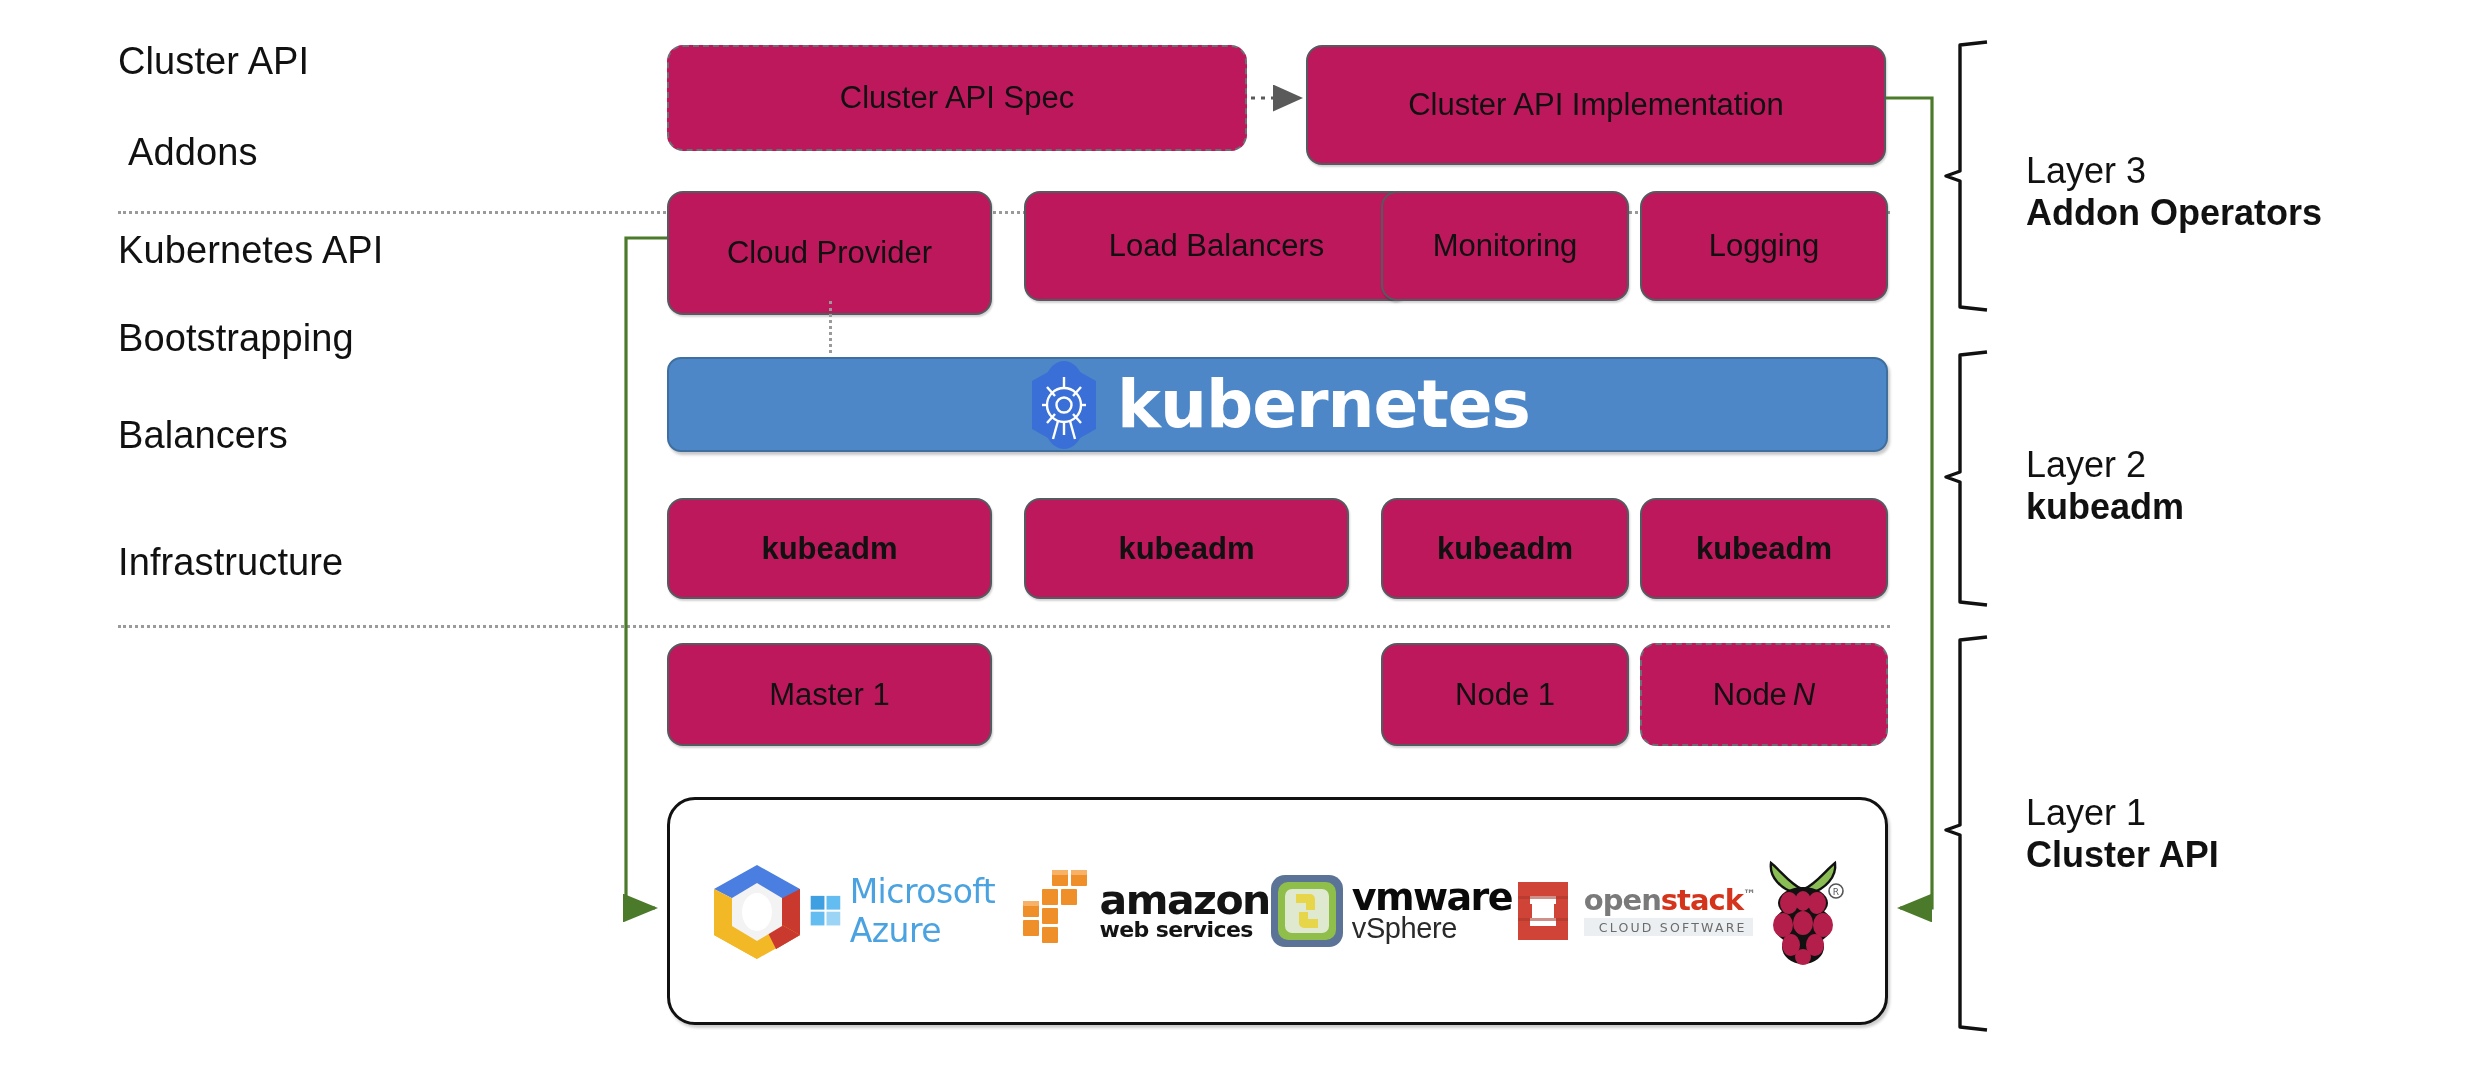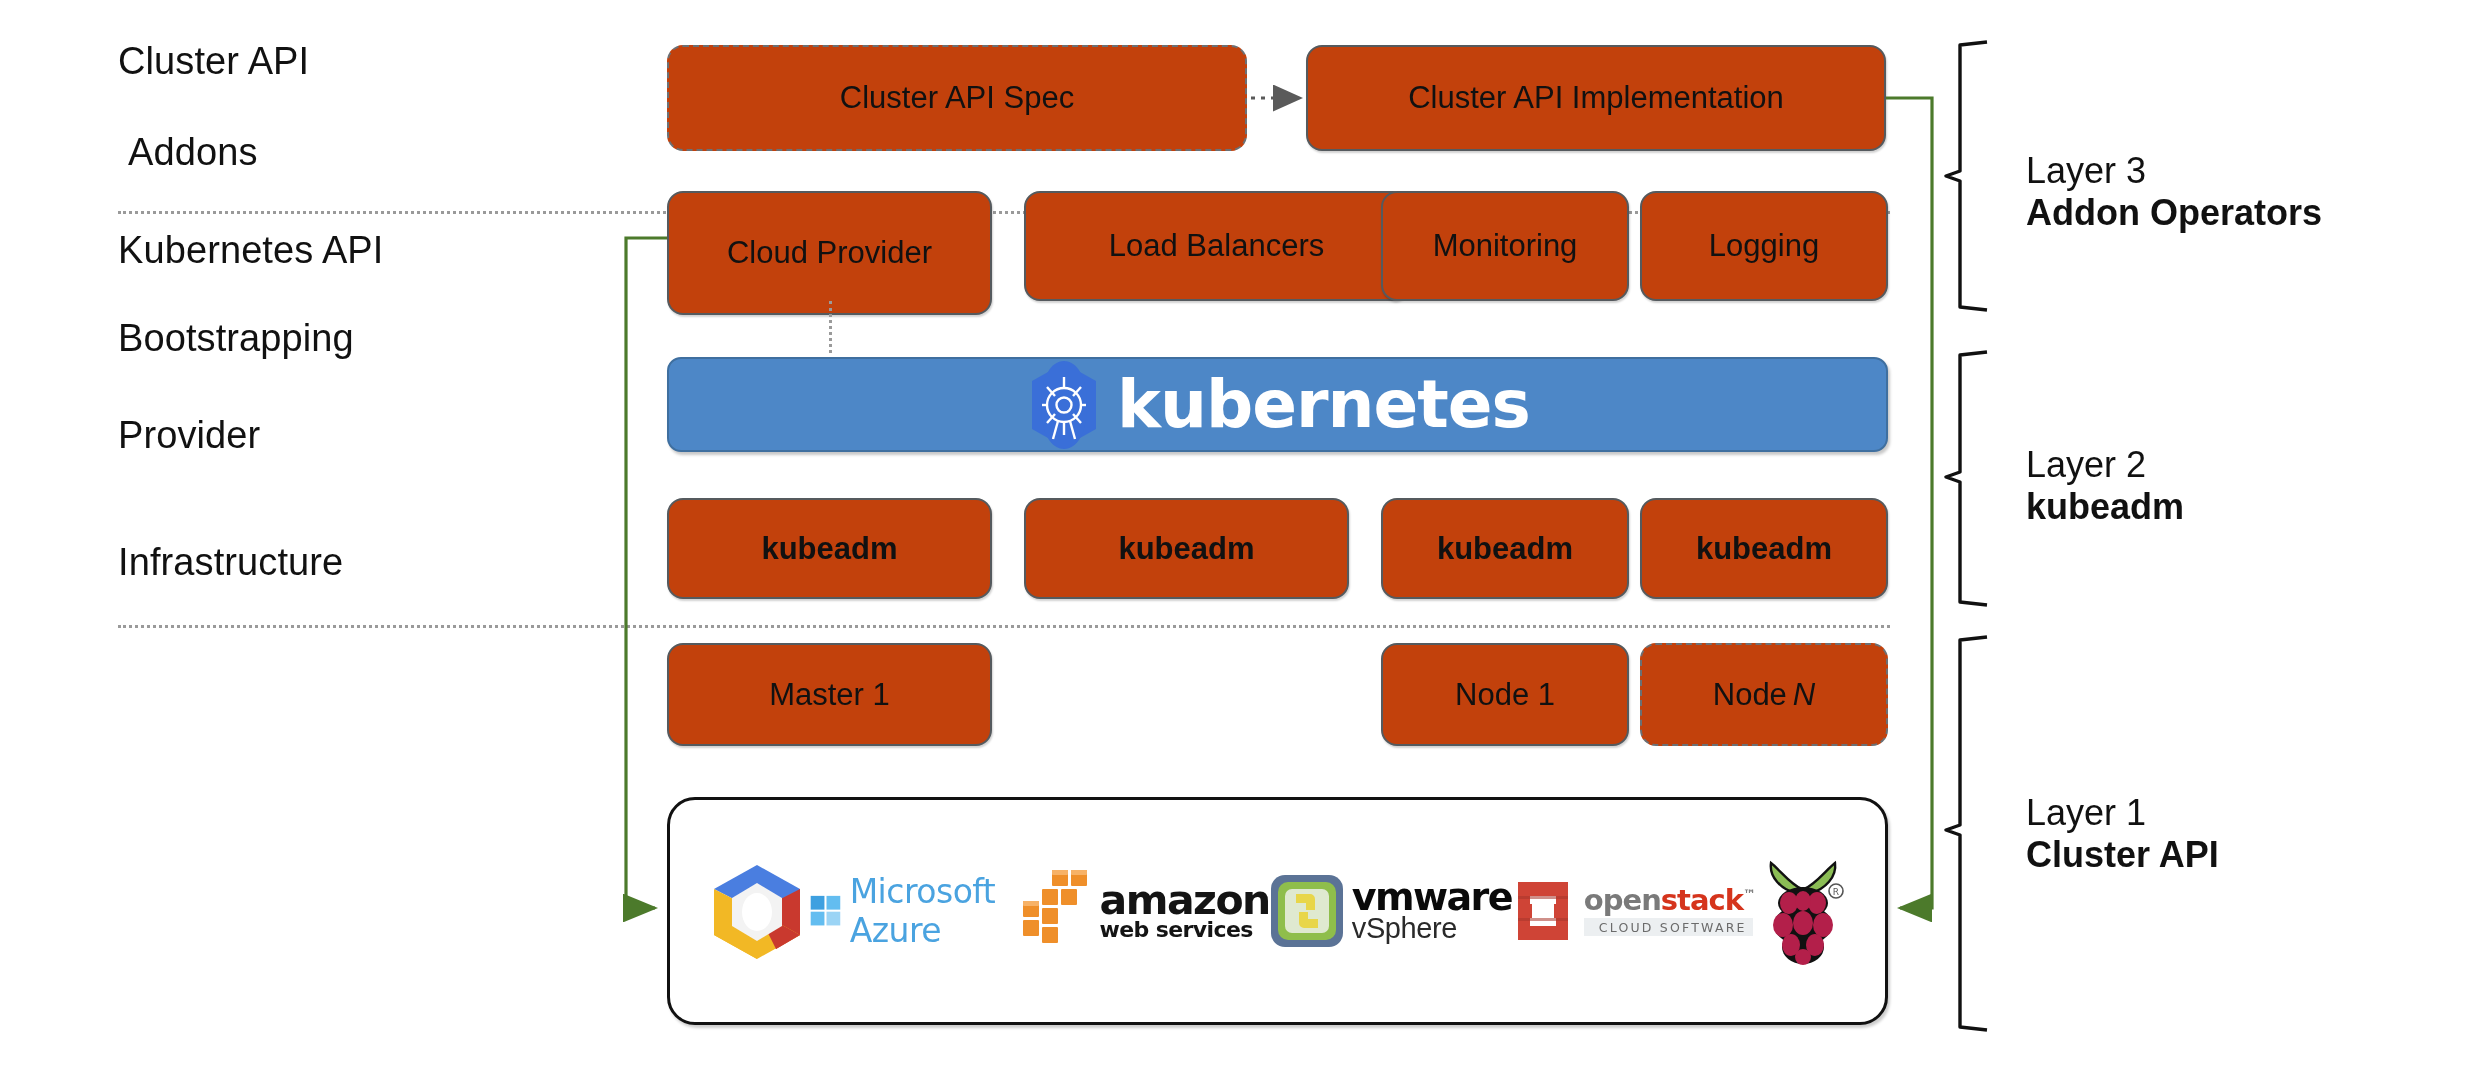--- a/index.html
+++ b/index.html
@@ -28,21 +28,21 @@
     white-space: nowrap;
     letter-spacing: 0.1px;
   }
 
   
   .box {
     position: absolute;
     box-sizing: border-box;
     border: 2.5px solid #555a5e;
     border-radius: 16px;
-    background: #c2410c;
+    background: #be185d;
     display: flex;
     align-items: center;
     justify-content: center;
     font-size: 31px;
     color: #111111;
     box-shadow: 1px 2px 2px rgba(0,0,0,0.18);
   }
   .box.dashed {
     border-style: dashed;
     border-color: #6b7075;
@@ -168,28 +168,28 @@
 
 <div id="stage">
 
   <div class="sep" style="left:118px; top:211px; width:1772px;"></div>
   <div class="sep" style="left:118px; top:625px; width:1772px;"></div>
 
   <div class="row-label" style="left:118px; top:40px;">Cluster API</div>
   <div class="row-label" style="left:128px; top:131px;">Addons</div>
   <div class="row-label" style="left:118px; top:229px;">Kubernetes API</div>
   <div class="row-label" style="left:118px; top:317px;">Bootstrapping</div>
-  <div class="row-label" style="left:118px; top:414px;">Provider</div>
+  <div class="row-label" style="left:118px; top:414px;">Balancers</div>
   <div class="row-label" style="left:118px; top:541px;">Infrastructure</div>
 
   <div class="box dashed" style="left:667px; top:45px; width:580px; height:106px;">
     <span>Cluster API Spec</span>
   </div>
 
-  <div class="box" style="left:1306px; top:45px; width:580px; height:106px;">
+  <div class="box" style="left:1306px; top:45px; width:580px; height:120px;">
     <span>Cluster API Implementation</span>
   </div>
 
   <div class="box" style="left:667px; top:191px; width:325px; height:124px;">
     <span>Cloud Provider</span>
   </div>
   <div class="box" style="left:1024px; top:191px; width:385px; height:110px;">
     <span>Load Balancers</span>
   </div>
   <div class="box" style="left:1381px; top:191px; width:248px; height:110px;">

